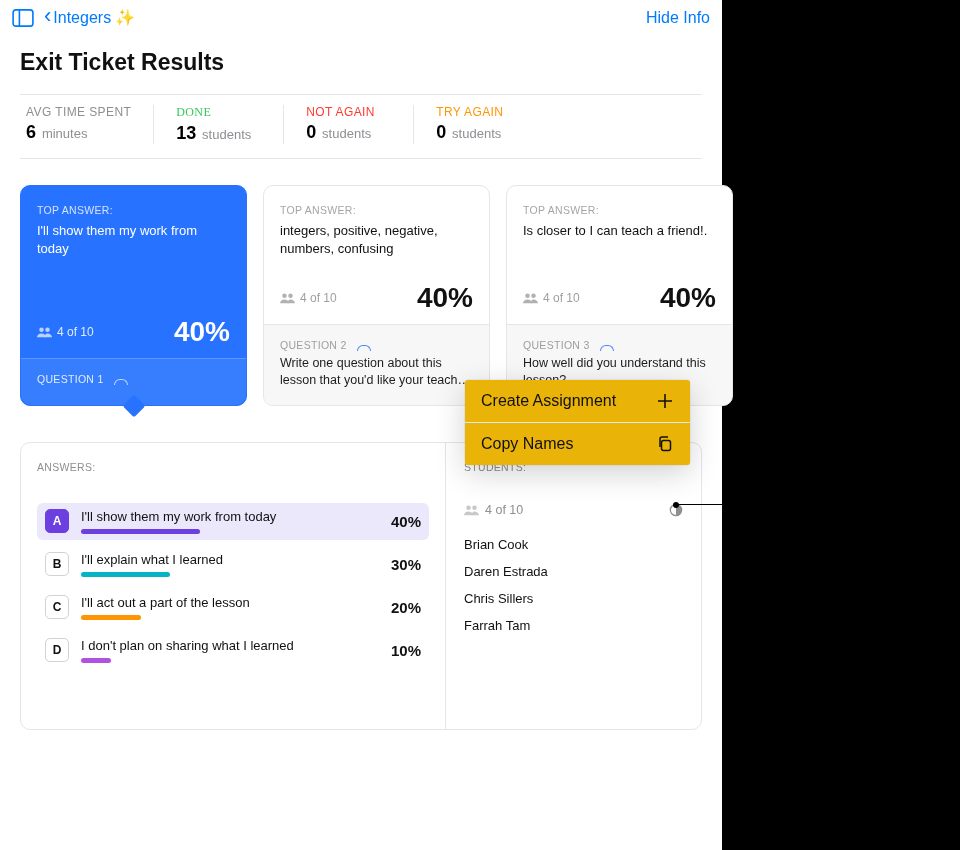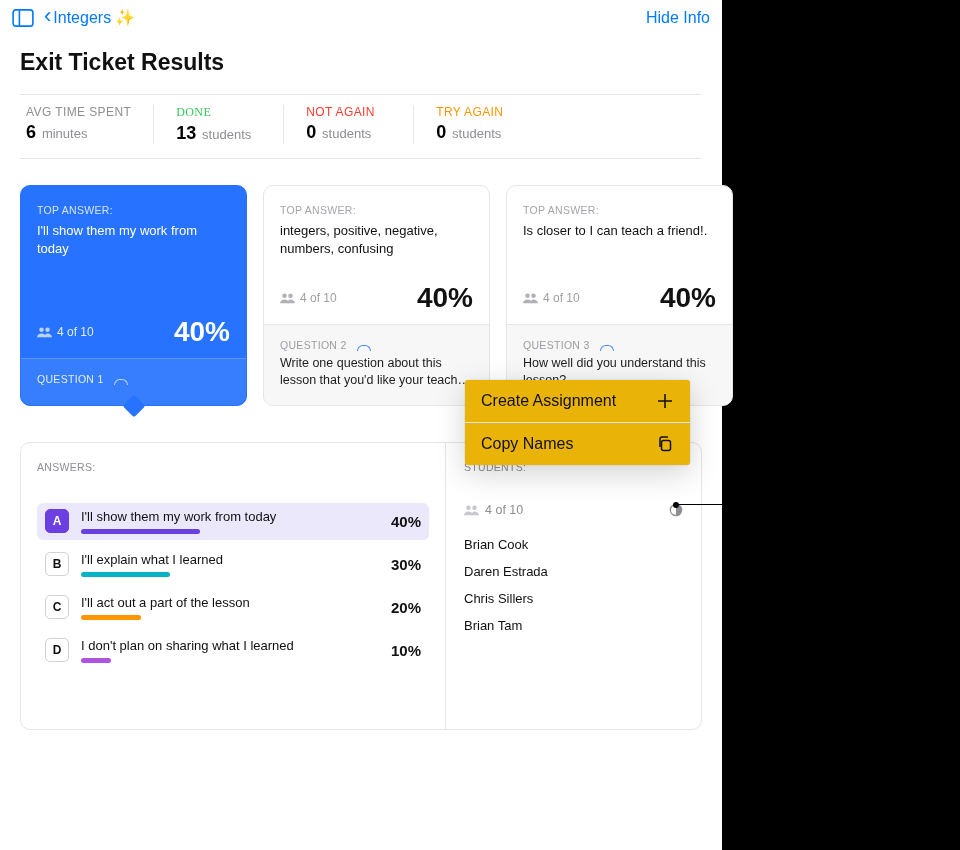--- a/index.html
+++ b/index.html
@@ -467,20 +467,20 @@
           <svg class="circle-half" viewBox="0 0 16 16" fill="none">
             <circle cx="8" cy="8" r="6.5" stroke="#8e8e93" stroke-width="1.4"></circle>
             <path d="M8 1.5 A6.5 6.5 0 0 1 8 14.5 Z" fill="#8e8e93"></path>
           </svg>
         </span>
       </div>
       <div id="student-list">
           <div class="student-name">Brian Cook</div>
           <div class="student-name">Daren Estrada</div>
           <div class="student-name">Chris Sillers</div>
-          <div class="student-name">Brian Tam</div>
+          <div class="student-name">Farrah Tam</div>
         </div>
     </div>
   </div>
 
 </div>
 
 <div class="callout-line"></div>
 
 </body></html>

